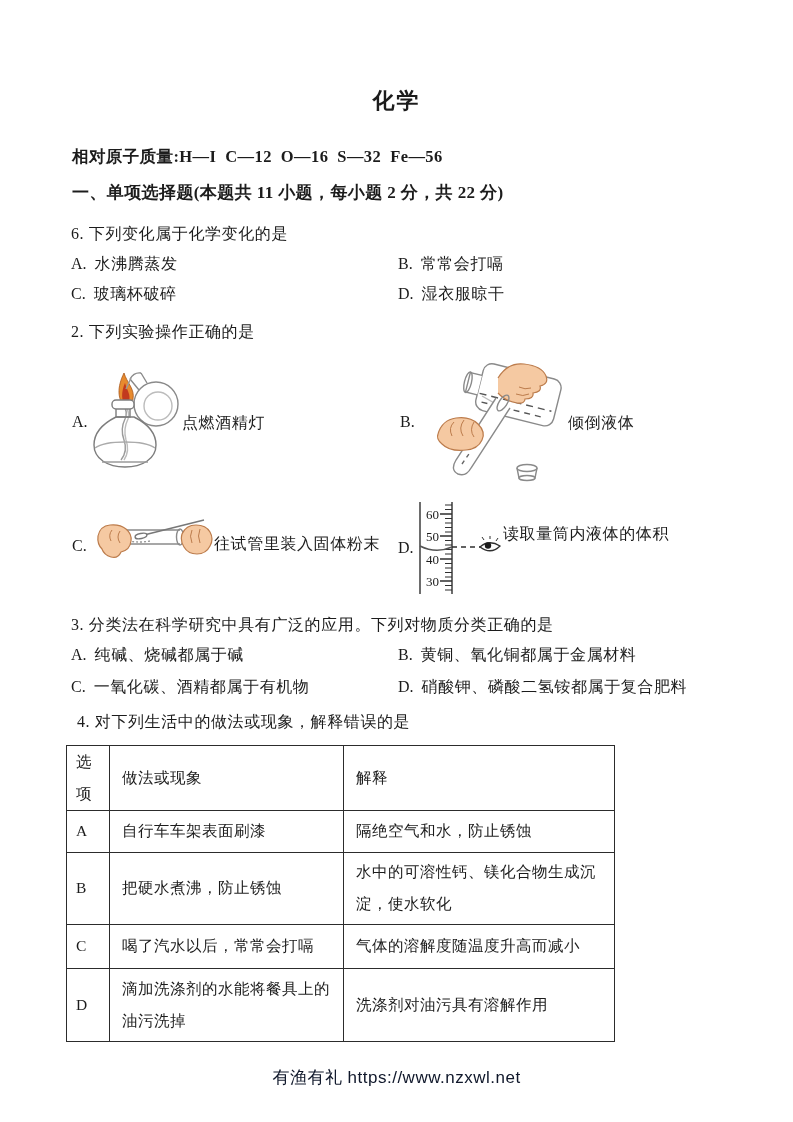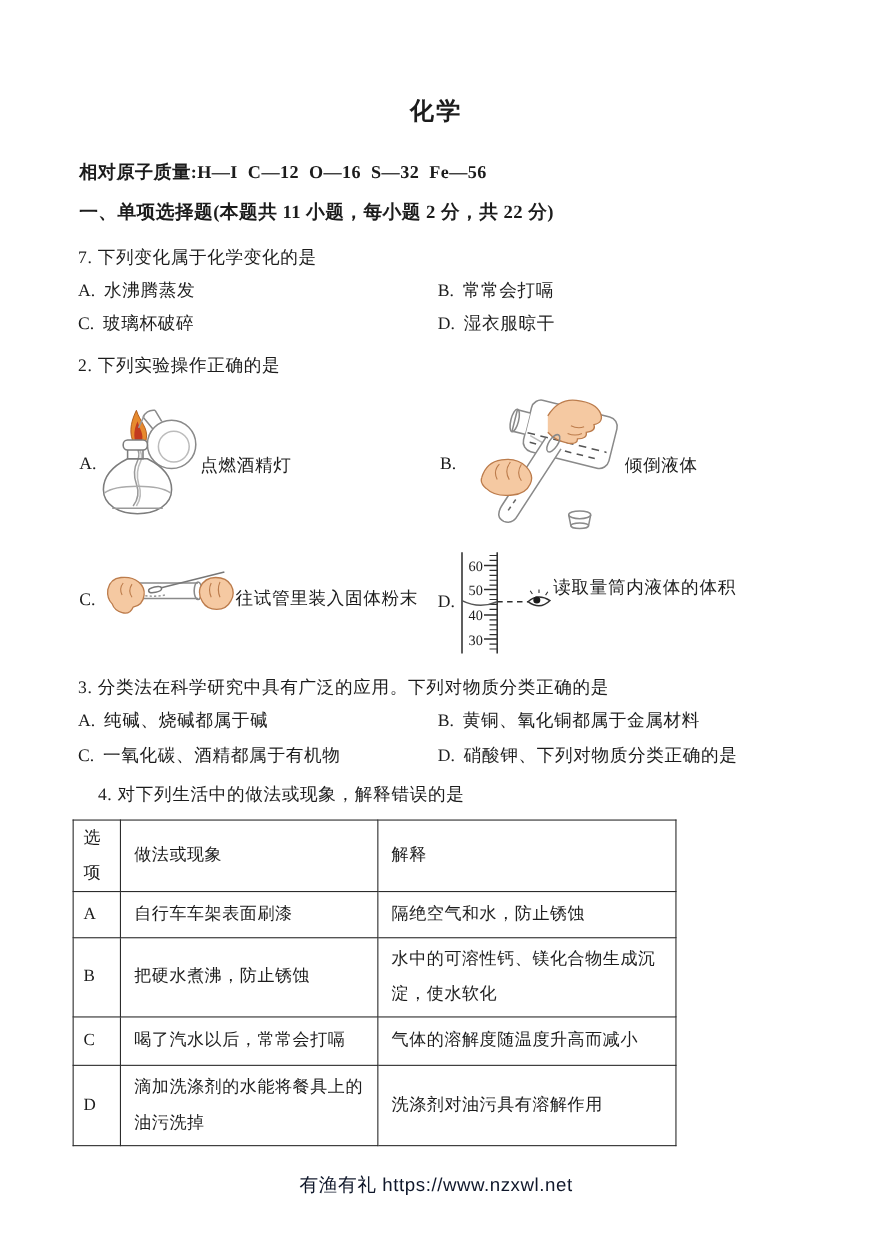--- a/index.html
+++ b/index.html
@@ -31,21 +31,21 @@
 <body>
 
 <div class="page">
 
   <div class="abs doc-title" style="top:86px;left:0;">化学</div>
 
   <div class="abs bold-line" style="top:146px;left:72px;">相对原子质量:H—I  C—12  O—16  S—32  Fe—56</div>
 
   <div class="abs bold-line" style="top:181px;left:72px;font-size:17px;">一、单项选择题(本题共 11 小题，每小题 2 分，共 22 分)</div>
 
-  <div class="abs stem" style="top:224px;left:71px;">7. 下列变化属于化学变化的是</div>
+  <div class="abs stem" style="top:224px;left:71px;">6. 下列变化属于化学变化的是</div>
   <div class="abs opt" style="top:254px;left:71px;"><span class="lbl">A.</span><span>水沸腾蒸发</span></div>
   <div class="abs opt" style="top:254px;left:398px;"><span class="lbl">B.</span><span>常常会打嗝</span></div>
   <div class="abs opt" style="top:284px;left:71px;"><span class="lbl">C.</span><span>玻璃杯破碎</span></div>
   <div class="abs opt" style="top:284px;left:398px;"><span class="lbl">D.</span><span>湿衣服晾干</span></div>
 
   <div class="abs stem" style="top:322px;left:71px;">2. 下列实验操作正确的是</div>
 
   <div class="abs figlbl" style="top:413px;left:72px;">A.</div>
   <svg class="abs" style="top:370px;left:90px;" width="100" height="102" viewBox="0 0 100 102">
     <path d="M36,38 C27,30 27,17 34,3 C37,13 45,19 43,29 C42,35 39,38 36,38 Z" fill="#e78a2e" stroke="#a85518" stroke-width="0.8"></path>
@@ -133,23 +133,23 @@
       <circle cx="74" cy="45.5" r="3.2" fill="#1c1c1c"></circle>
       <path d="M70,40 l-2,-3 M76,39 l0,-3 M82,41 l2,-3" stroke="#2f2f2f" stroke-width="1" fill="none"></path>
     </g>
   </svg>
   <div class="abs figcap" style="top:524px;left:503px;">读取量筒内液体的体积</div>
 
   <div class="abs stem" style="top:615px;left:71px;">3. 分类法在科学研究中具有广泛的应用。下列对物质分类正确的是</div>
   <div class="abs opt" style="top:645px;left:71px;"><span class="lbl">A.</span><span>纯碱、烧碱都属于碱</span></div>
   <div class="abs opt" style="top:645px;left:398px;"><span class="lbl">B.</span><span>黄铜、氧化铜都属于金属材料</span></div>
   <div class="abs opt" style="top:677px;left:71px;"><span class="lbl">C.</span><span>一氧化碳、酒精都属于有机物</span></div>
-  <div class="abs opt" style="top:677px;left:398px;"><span class="lbl">D.</span><span>硝酸钾、下列对物质分类正确的是</span></div>
+  <div class="abs opt" style="top:677px;left:398px;"><span class="lbl">D.</span><span>硝酸钾、磷酸二氢铵都属于复合肥料</span></div>
 
-  <div class="abs stem" style="top:712px;left:89px;">4. 对下列生活中的做法或现象，解释错误的是</div>
+  <div class="abs stem" style="top:712px;left:77px;">4. 对下列生活中的做法或现象，解释错误的是</div>
 
   <table class="q4 abs" style="top:745px;left:66px;">
     <colgroup>
         <col style="width:43px">
         <col style="width:234px">
         <col style="width:271px">
       </colgroup>
     <tbody>
         <tr style="height:41px">
       <td class="c1">选项</td>

